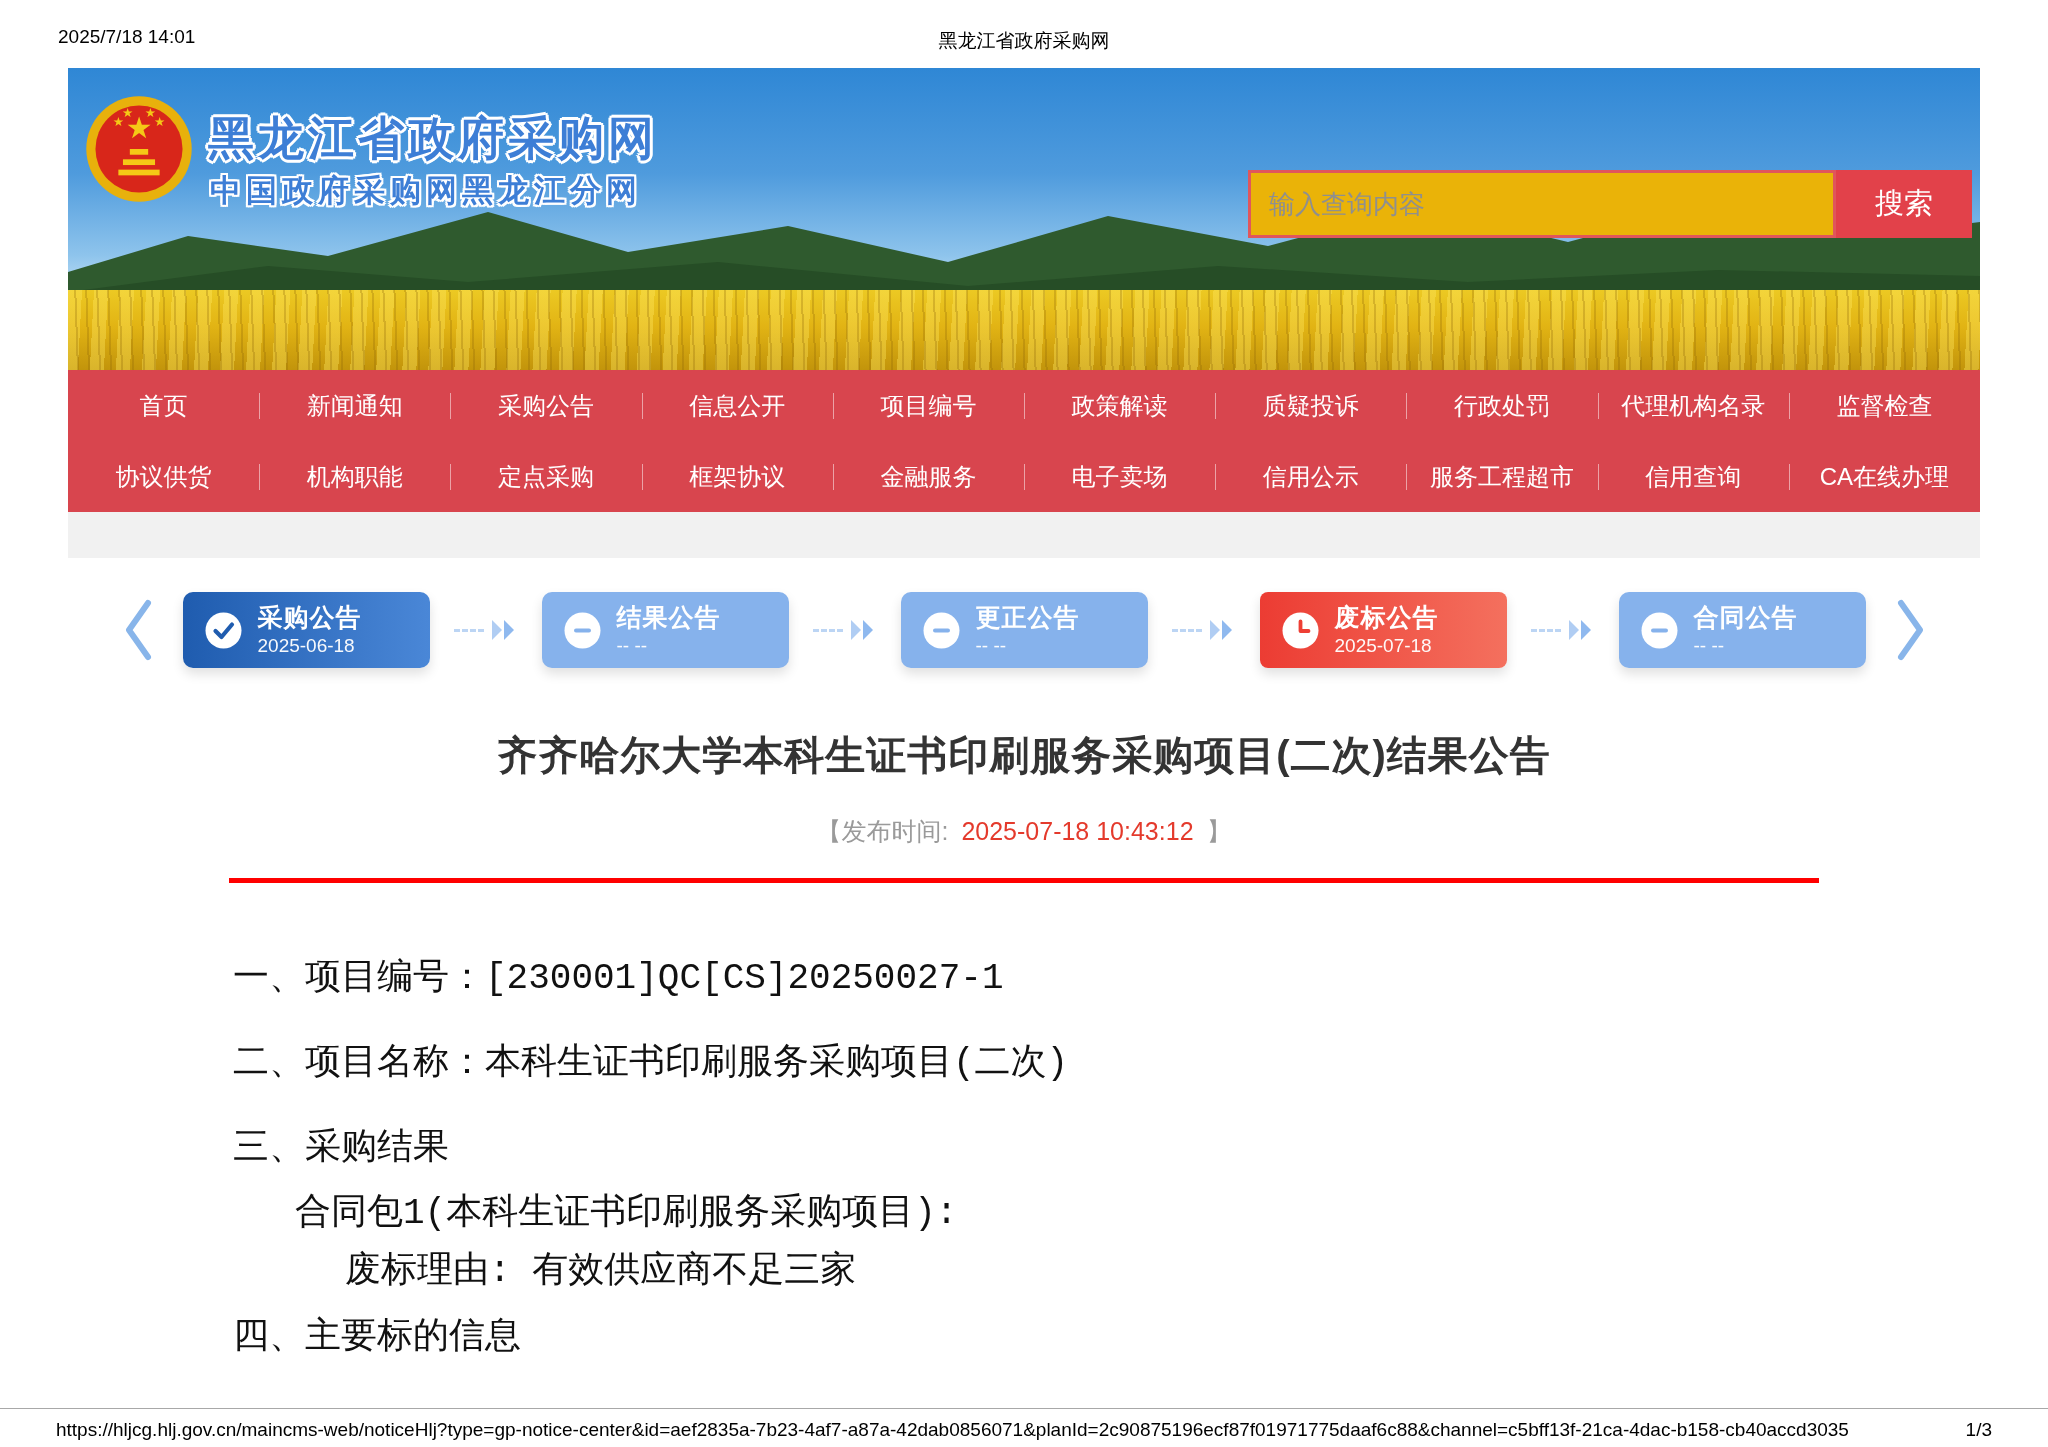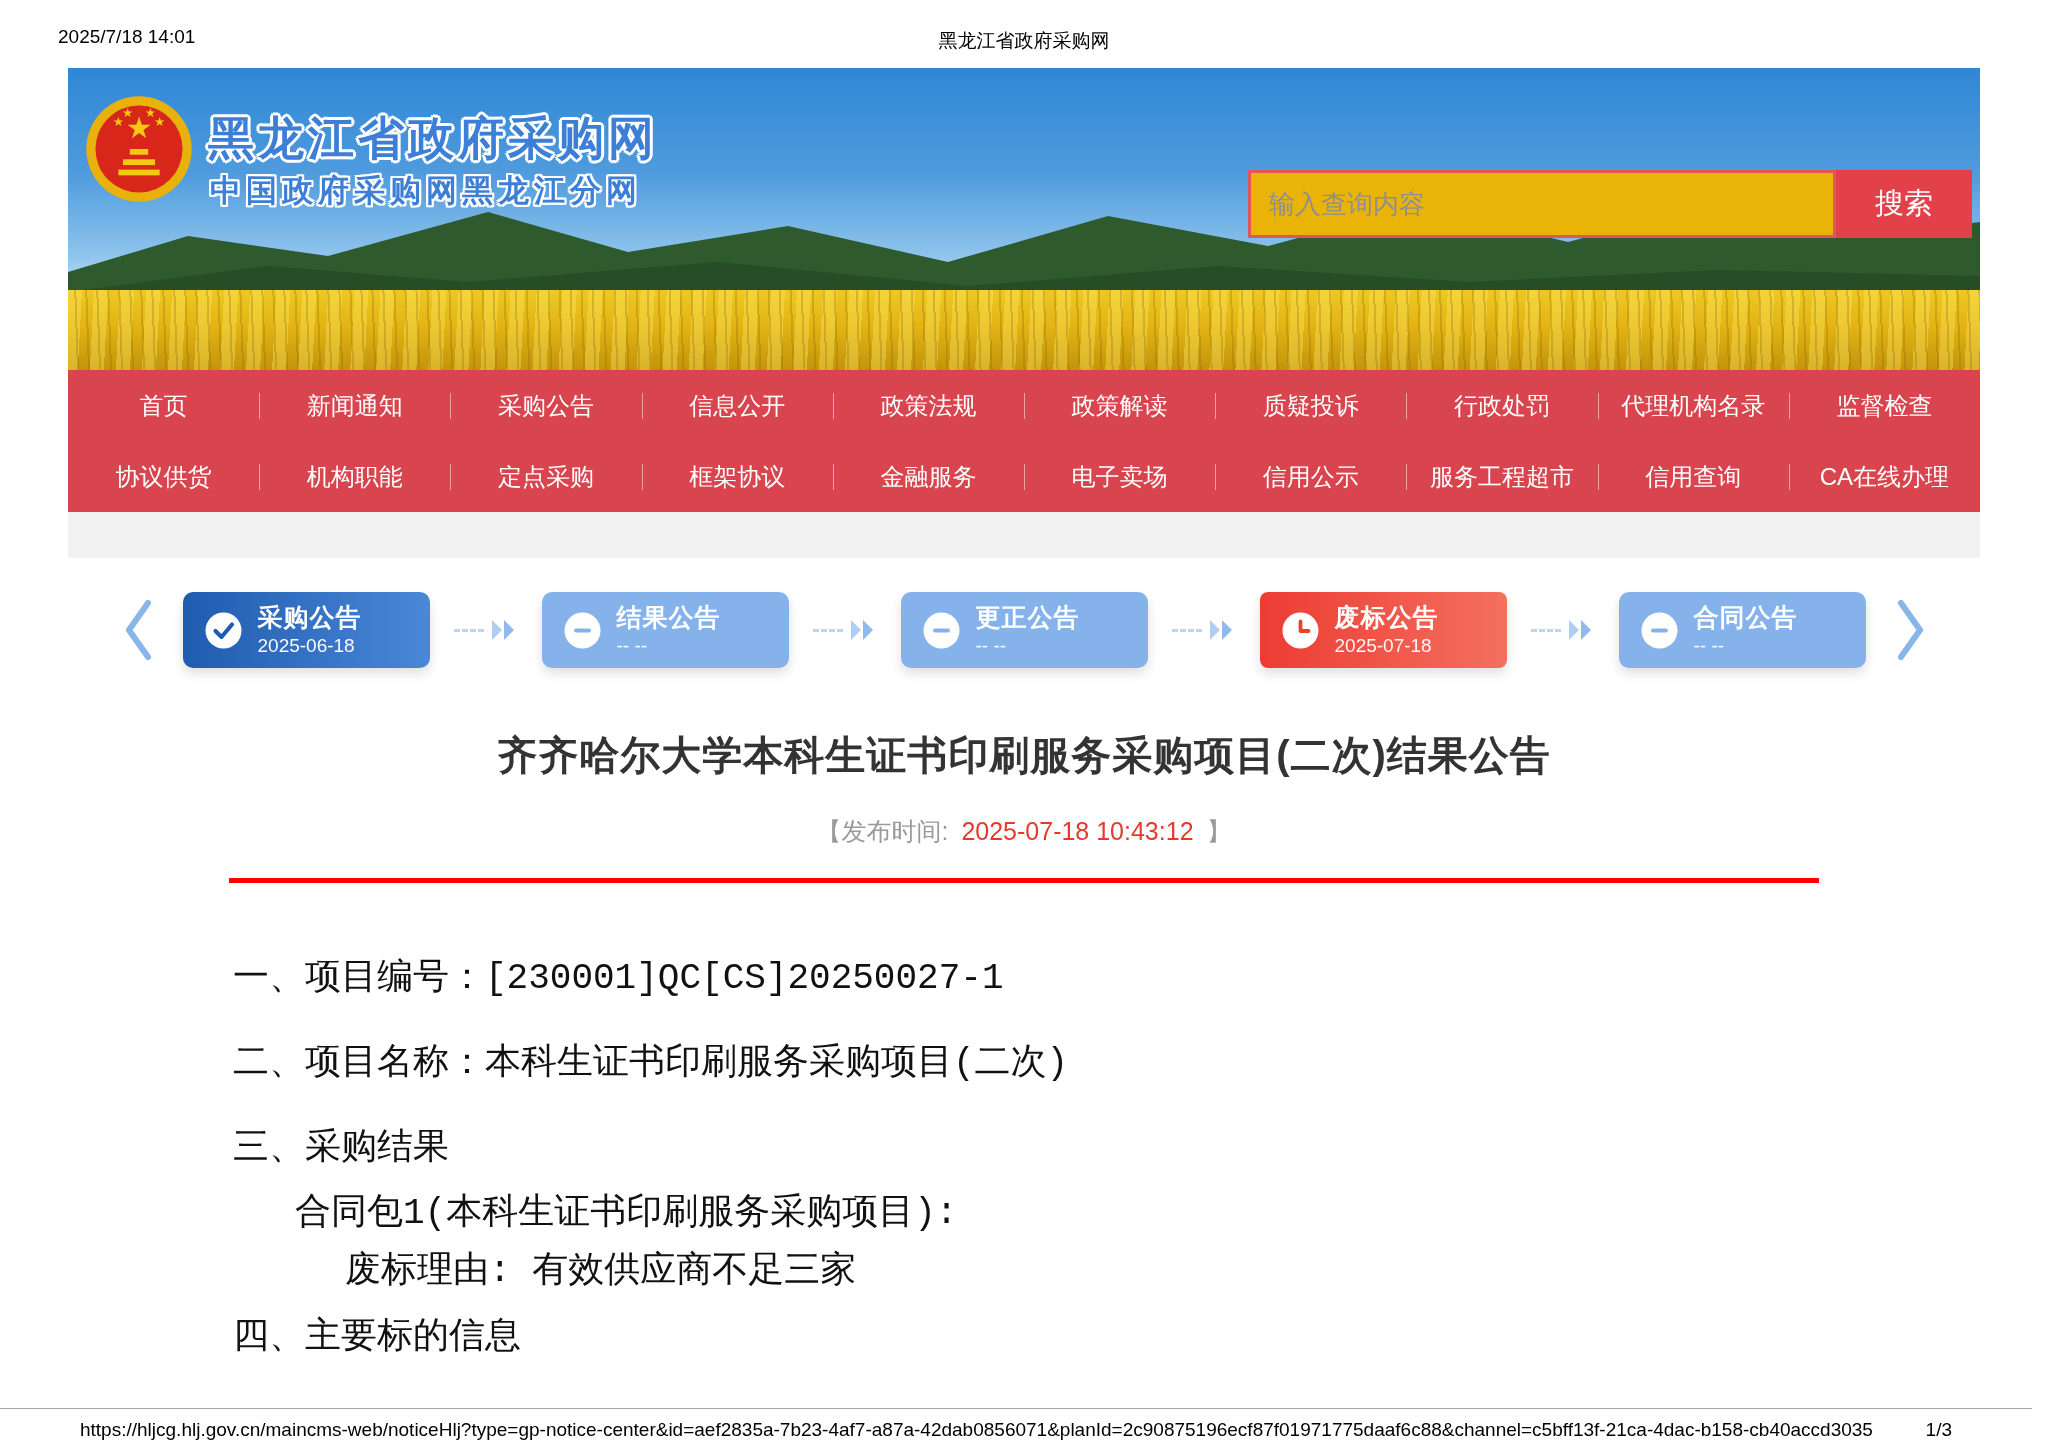--- a/index.html
+++ b/index.html
@@ -70,22 +70,22 @@
   .pub-gray{color:#9a9a9a;}
   .pub-time{color:var(--publish-time-red); margin:0 6px;}
   .red-divider{width:1590px; height:5px; background:var(--divider-red); margin:30px auto 0;}
   .article-body{margin:76px 100px 0 233px; font-family:Liberation Mono, monospace; font-size:36px; color:#111;}
   .article-body p{line-height:40px;}
   .p0{margin:0 0 45px 0;}
   .p1{margin:-20px 0 18px 62px;}
   .p2{margin:0 0 26px 112px;}
 
   
-  .print-footer{position:absolute; left:0; right:16px; bottom:6px; border-top:1px solid #a8a8a8;
-    padding:10px 80px 0; display:flex; justify-content:space-between; align-items:baseline; font-size:19px; color:#000;}
+  .print-footer{position:absolute; left:0; right:0; bottom:6px; border-top:1px solid #a8a8a8;
+    padding:10px 56px 0; display:flex; justify-content:space-between; align-items:baseline; font-size:19px; color:#000;}
   .pf-url{letter-spacing:0;}
   .pf-page{flex:none; margin-left:40px;}
 </style>
 </head>
 <body>
 
 <div class="page">
 
   <div class="print-header">
     <span class="ph-time">2025/7/18 14:01</span>
@@ -122,21 +122,21 @@
       <button>搜索</button>
     </div>
   </div>
 
   <nav class="nav">
     <div class="nav-row" id="nav-row1">
         <span class="nav-item">首页</span>
         <span class="nav-item">新闻通知</span>
         <span class="nav-item">采购公告</span>
         <span class="nav-item">信息公开</span>
-        <span class="nav-item">政策法规</span>
+        <span class="nav-item">项目编号</span>
         <span class="nav-item">政策解读</span>
         <span class="nav-item">质疑投诉</span>
         <span class="nav-item">行政处罚</span>
         <span class="nav-item">代理机构名录</span>
         <span class="nav-item">监督检查</span>
       </div>
     <div class="nav-row" id="nav-row2">
         <span class="nav-item">协议供货</span>
         <span class="nav-item">机构职能</span>
         <span class="nav-item">定点采购</span>

